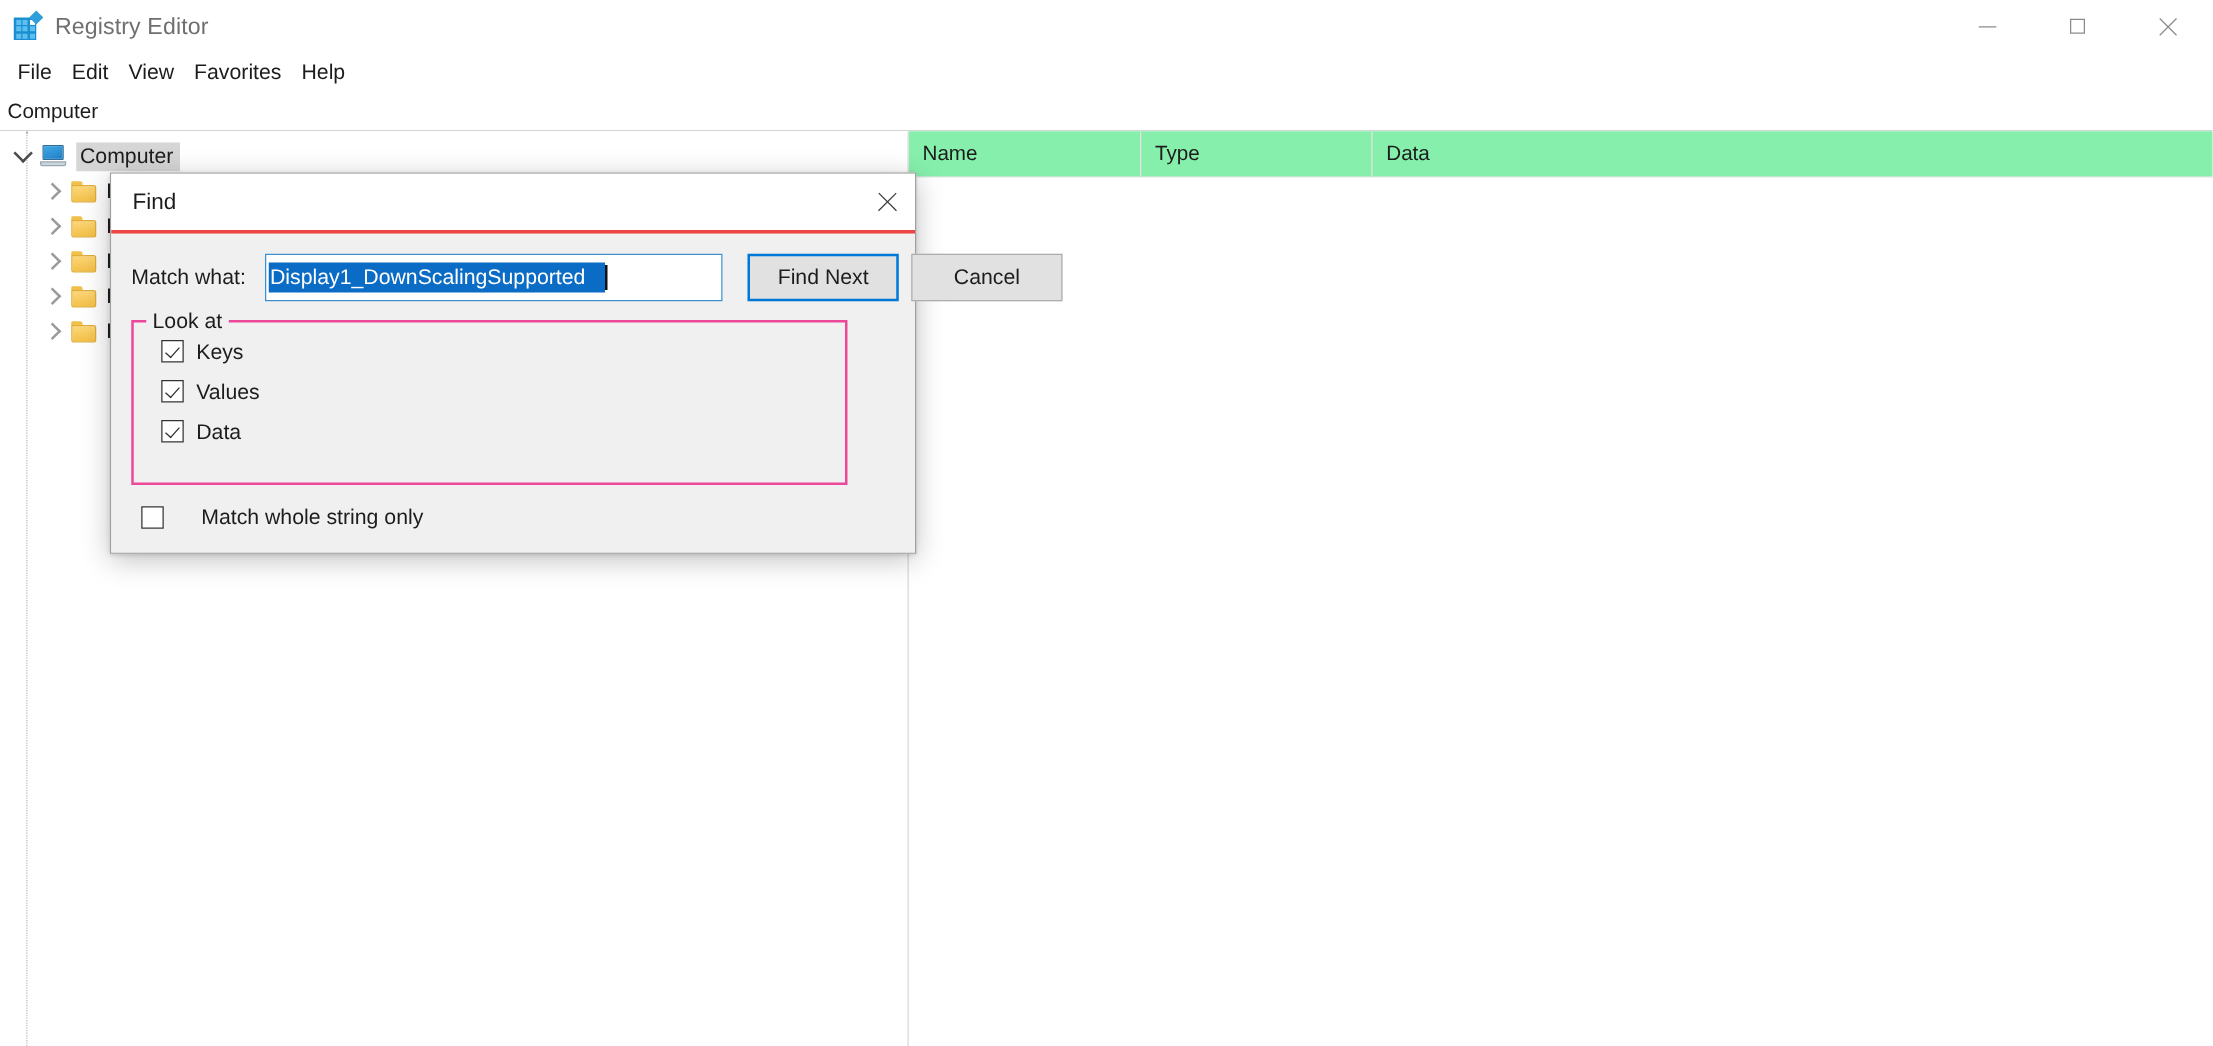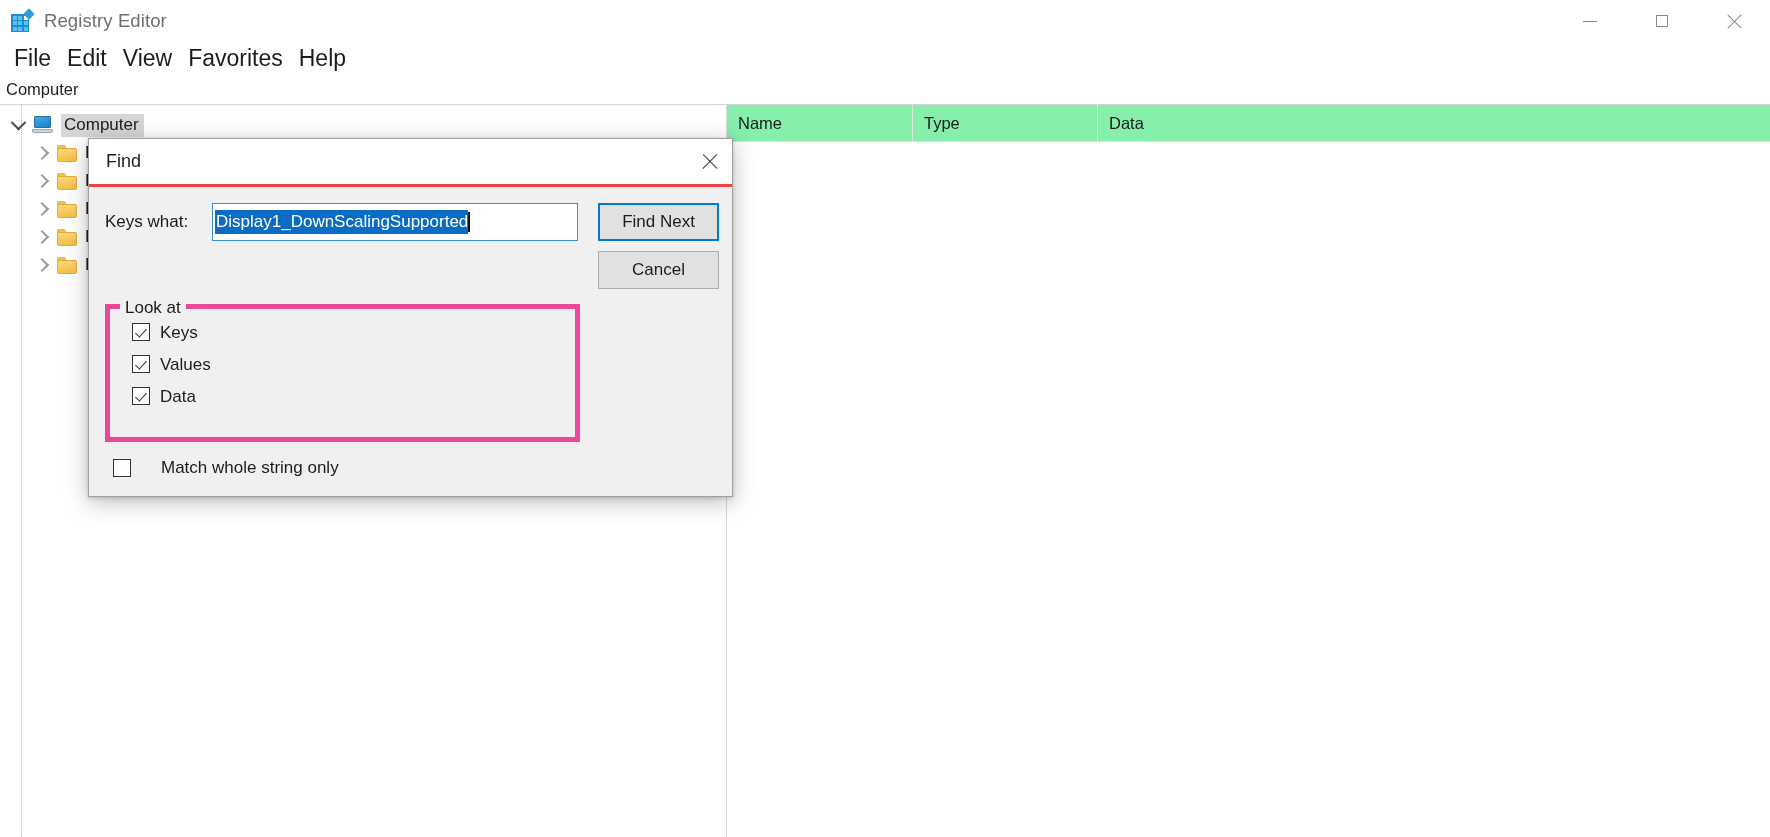--- a/index.html
+++ b/index.html
@@ -130,21 +130,21 @@
   
   .menubar {
     height: 32px;
     flex: 0 0 32px;
     display: flex;
     align-items: center;
     padding-left: 6px;
     background: #ffffff;
   }
   .menu-item {
-    font-size: 23px;
+    font-size: 17px;
     color: #1c1c1c;
     padding: 3px 8px;
     white-space: nowrap;
     cursor: default;
   }
 
   
   .addressbar {
     height: 30px;
     flex: 0 0 30px;
@@ -384,57 +384,57 @@
     border: 1px solid #3b8fd0;
     box-sizing: border-box;
     display: flex;
     align-items: center;
     padding: 0 2px;
   }
   .find-input-text {
     font-size: 17px;
     color: #ffffff;
     background: #0a6cc4;
-    padding: 1px 0 2px 1px;
+    padding: 1px 16px 2px 1px;
     white-space: nowrap;
     line-height: 1.25;
   }
   .caret {
     width: 1.5px;
     height: 20px;
     background: #111111;
     display: inline-block;
     vertical-align: middle;
     margin-left: 0px;
   }
   .btn-col {
     margin-left: 20px;
     display: flex;
-    flex-direction: column;
+    flex-direction: row;
     gap: 10px;
   }
   .dlg-btn {
     width: 121px;
     height: 38px;
     font-size: 17px;
     font-family: "Liberation Sans", sans-serif;
     color: #1c1c1c;
     background: #e1e1e1;
     border: 1px solid #adadad;
     box-sizing: border-box;
     cursor: default;
   }
   .dlg-btn.default {
     border: 2px solid #0078d7;
   }
 
   .group-lookat {
     margin-top: 15px;
-    width: 475px;
-    border: 5px solid #ec4899;
+    width: 573px;
+    border: 2px solid #ec4899;
     box-sizing: border-box;
     padding: 14px 0 18px 0;
     position: relative;
   }
   .group-legend {
     position: absolute;
     top: -11px;
     left: 10px;
     background: #f0f0f0;
     padding: 0 5px;
@@ -601,21 +601,21 @@
 <div id="find-dialog">
   <div class="dlg-titlebar">
     <div class="dlg-title">Find</div>
     <button class="dlg-close">
       <span class="dlg-close-glyph"></span>
     </button>
   </div>
 
   <div class="dlg-body">
     <div class="row-find">
-      <div class="find-label">Keys what:</div>
+      <div class="find-label">Match what:</div>
       <div class="find-input-wrap">
         <span class="find-input-text" title="">Display1_DownScalingSupported</span>
           <span class="caret"></span>
       </div>
       <div class="btn-col">
         <button class="dlg-btn default">Find Next</button>
         <button class="dlg-btn">Cancel</button>
       </div>
     </div>
 

